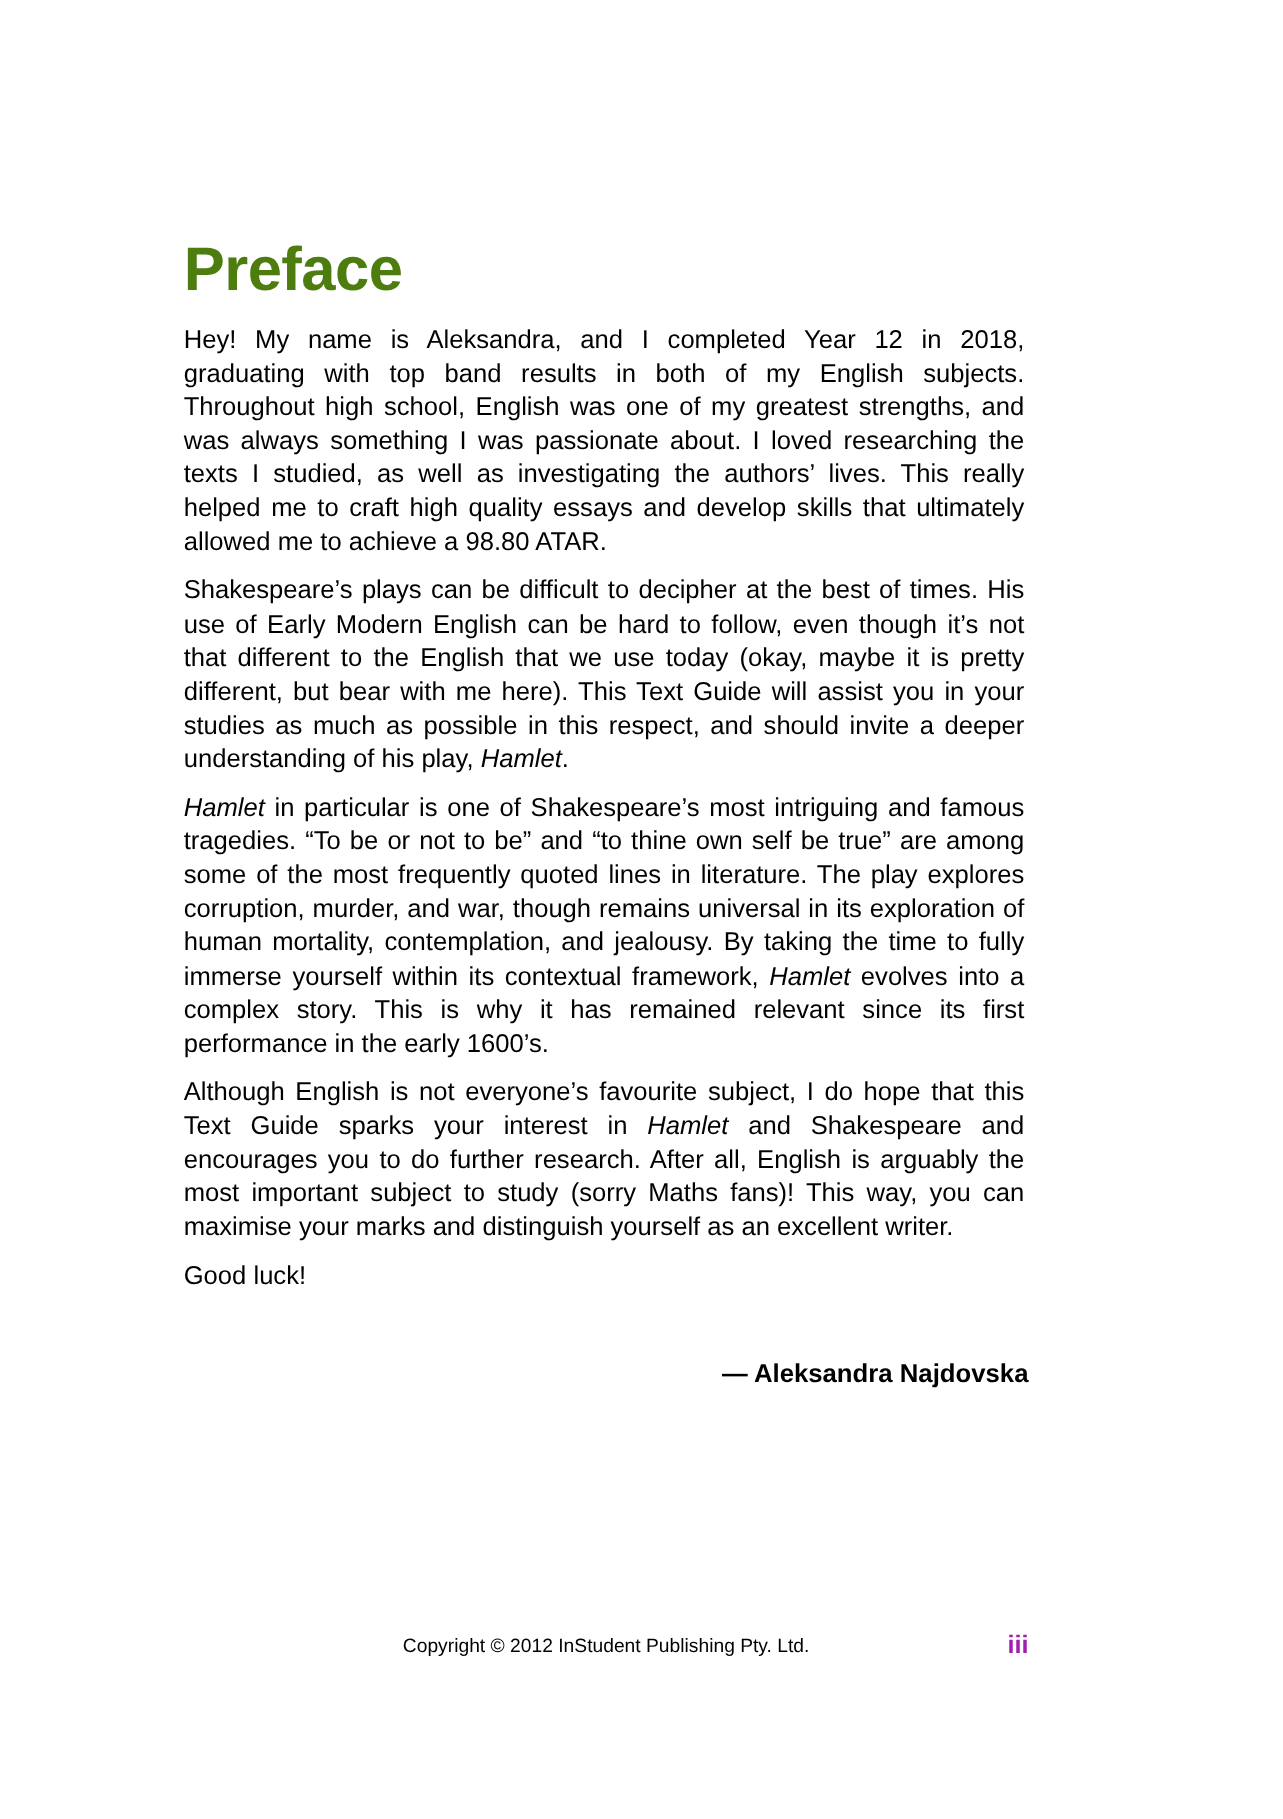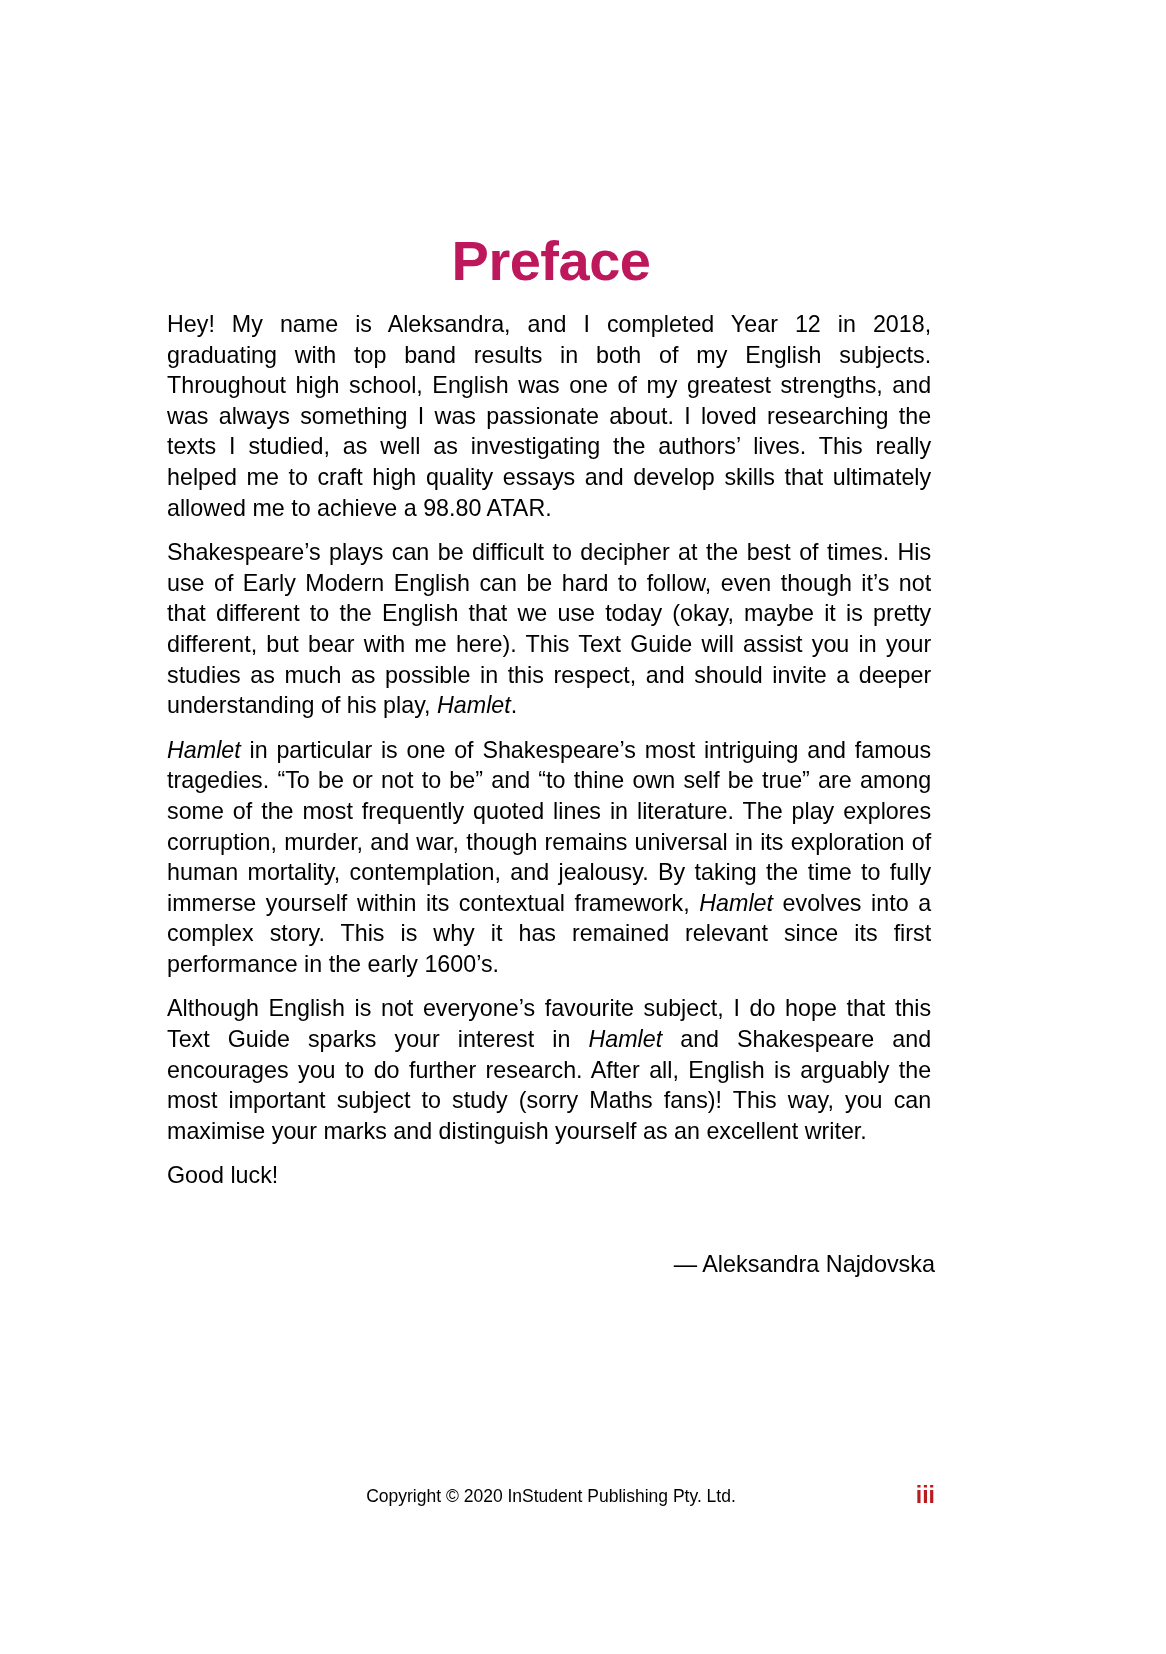--- a/index.html
+++ b/index.html
@@ -29,23 +29,22 @@
     top: 213px;
     width: 768px;
   }
 
   .page-title {
     font-family: "Liberation Sans", "DejaVu Sans", sans-serif;
     font-weight: bold;
     font-size: 56px;
     line-height: 64px;
     letter-spacing: -0.5px;
-    margin: 16px 0 16px 0;
-    color: #be185d;
-    text-align: center;
+    margin: 0 0 16px 0;
+    color: #4d7c0f;
   }
 
   .body-text {
     font-family: "Liberation Sans Narrow", "Liberation Sans", "DejaVu Sans Condensed", "DejaVu Sans", sans-serif;
     font-stretch: condensed;
     font-size: 23.4px;
     line-height: 30.6px;
     text-align: justify;
     text-justify: inter-word;
     margin: 0 0 14px 0;
@@ -64,20 +63,21 @@
   }
 
   .signature {
     font-family: "Liberation Sans Narrow", "Liberation Sans", "DejaVu Sans Condensed", "DejaVu Sans", sans-serif;
     font-stretch: condensed;
     font-size: 23.4px;
     line-height: 30.6px;
     text-align: right;
     margin: 58px 0 0 0;
     color: #000;
+    font-weight: bold;
   }
 
   .footer {
     position: absolute;
     left: 167px;
     top: 1485px;
     width: 768px;
     height: 30px;
   }
 
@@ -96,21 +96,21 @@
 
   .footer-pagenum {
     position: absolute;
     right: 0;
     top: -4px;
     font-family: "Liberation Sans Narrow", "Liberation Sans", "DejaVu Sans Condensed", "DejaVu Sans", sans-serif;
     font-stretch: condensed;
     font-weight: bold;
     font-size: 23px;
     line-height: 28px;
-    color: #b91c1c;
+    color: #a21caf;
   }
 </style>
 </head>
 <body>
 
 <div class="page">
 
   <div class="content">
 
     <h1 class="page-title">Preface</h1>
@@ -119,17 +119,17 @@
     <p class="body-text">Shakespeare’s plays can be difficult to decipher at the best of times. His use of Early Modern English can be hard to follow, even though it’s not that different to the English that we use today (okay, maybe it is pretty different, but bear with me here). This Text Guide will assist you in your studies as much as possible in this respect, and should invite a deeper understanding of his play, <em>Hamlet</em>.</p>
     <p class="body-text"><em>Hamlet</em> in particular is one of Shakespeare’s most intriguing and famous tragedies. “To be or not to be” and “to thine own self be true” are among some of the most frequently quoted lines in literature. The play explores corruption, murder, and war, though remains universal in its exploration of human mortality, contemplation, and jealousy. By taking the time to fully immerse yourself within its contextual framework, <em>Hamlet</em> evolves into a complex story. This is why it has remained relevant since its first performance in the early 1600’s.</p>
     <p class="body-text">Although English is not everyone’s favourite subject, I do hope that this Text Guide sparks your interest in <em>Hamlet</em> and Shakespeare and encourages you to do further research. After all, English is arguably the most important subject to study (sorry Maths fans)! This way, you can maximise your marks and distinguish yourself as an excellent writer.</p>
     <p class="body-text last-para">Good luck!</p>
 
     <p class="signature">— Aleksandra Najdovska</p>
 
   </div>
 
   <div class="footer">
-    <div class="footer-copyright">Copyright © 2020 InStudent Publishing Pty. Ltd.</div>
+    <div class="footer-copyright">Copyright © 2012 InStudent Publishing Pty. Ltd.</div>
     <div class="footer-pagenum">iii</div>
   </div>
 
 </div>
 
 </body></html>

